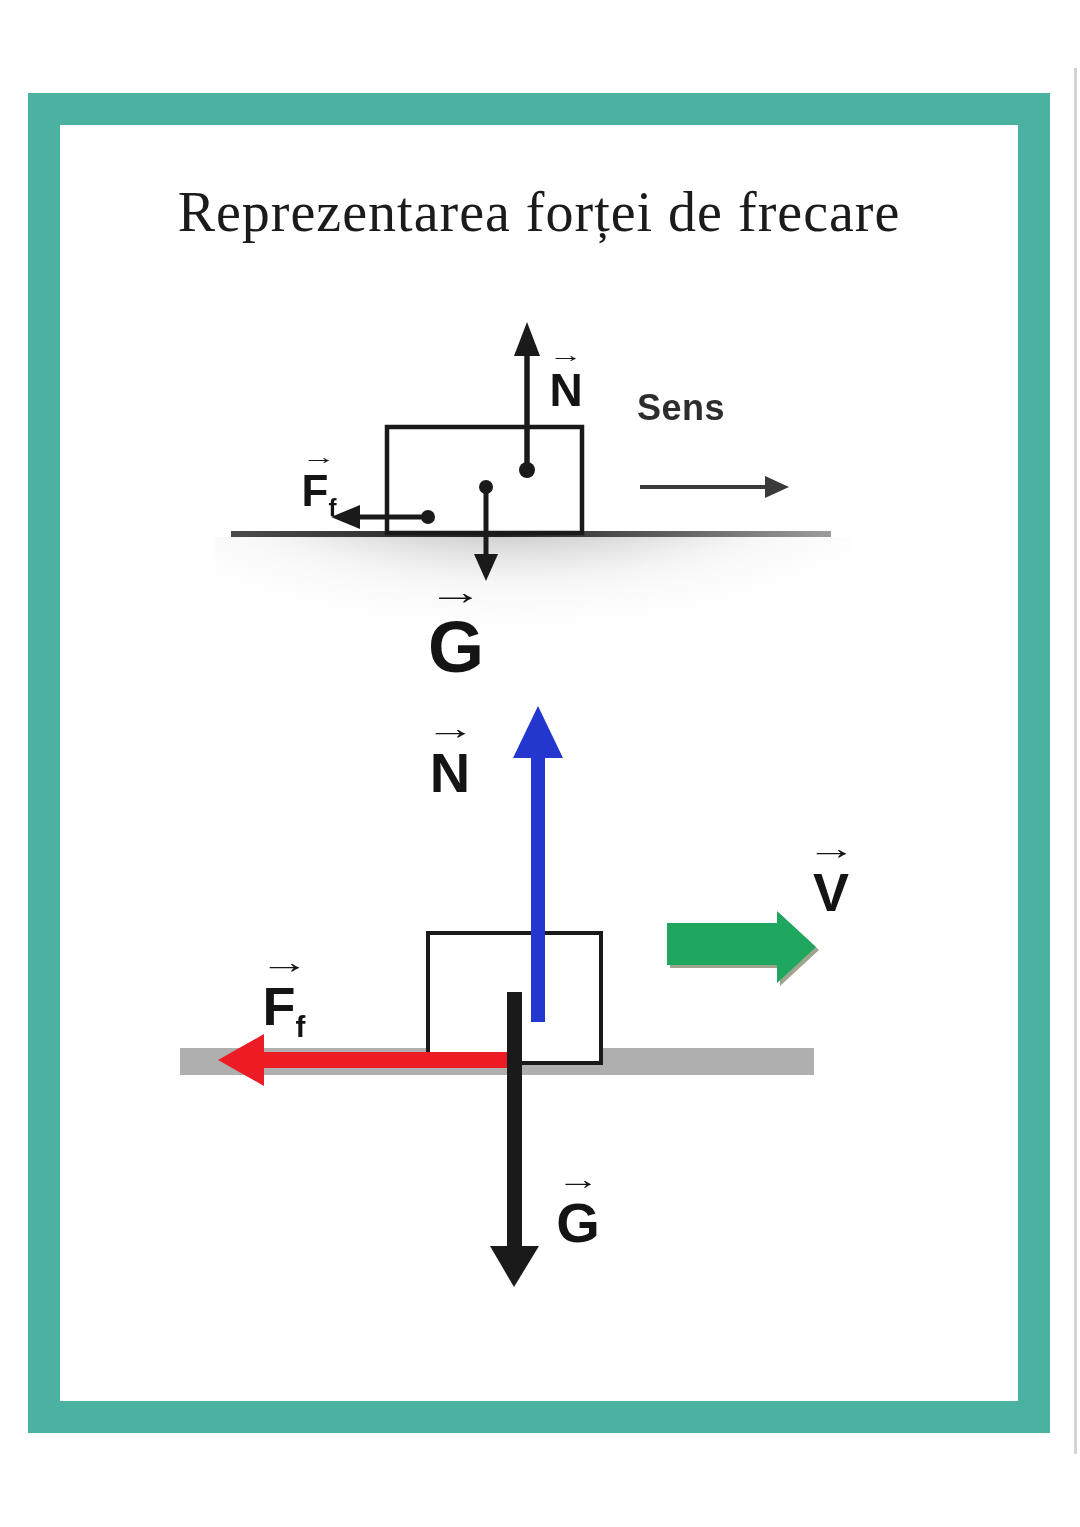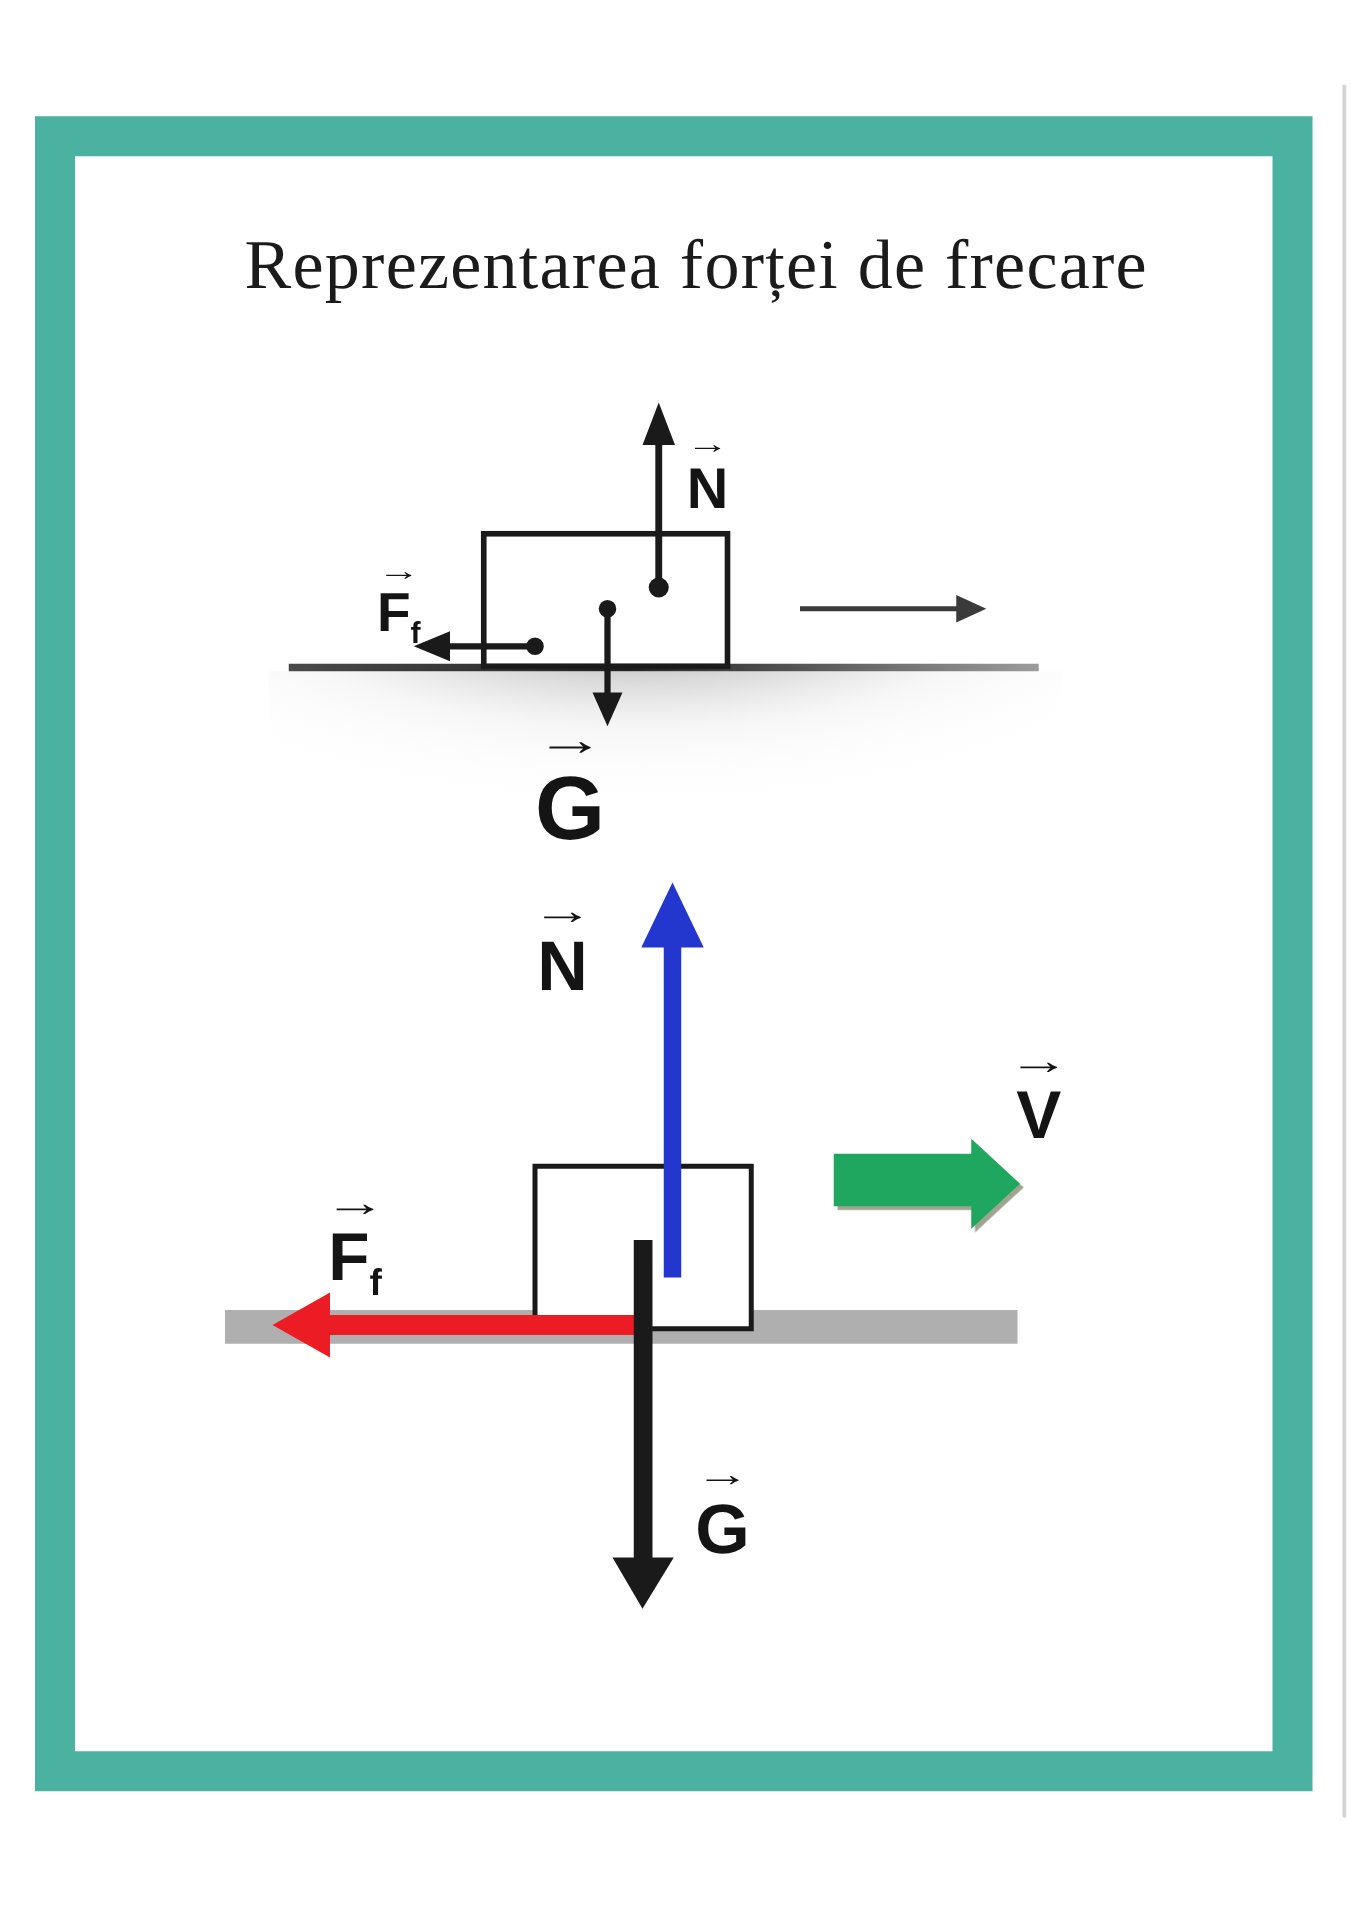--- a/index.html
+++ b/index.html
@@ -7,21 +7,21 @@
        font-family:"Liberation Sans", sans-serif;}
 
   .page-frame{position:absolute;left:28px;top:93px;width:1022px;height:1340px;
               box-sizing:border-box;border:32px solid #4bb1a0;background:#ffffff;}
 
   .edge-line{position:absolute;left:1074px;top:68px;width:3px;height:1386px;
              background:#d4d4d4;}
 
   .doc-title{position:absolute;left:60px;top:180px;width:958px;text-align:center;
              font-family:"Liberation Serif", serif;font-size:56px;font-weight:500;
-             color:#1b1b1b;letter-spacing:1px;white-space:nowrap;padding-left:18px;}
+             color:#1b1b1b;letter-spacing:1px;white-space:nowrap;}
 
   .diagram-area{position:absolute;left:0;top:0;width:1080px;height:1527px;color:#161616;}
 
   .svg-abs{position:absolute;}
   .svg-top{left:180px;top:300px;}
   .svg-bottom{left:150px;top:690px;}
 
   
   .veclabel{position:absolute;display:flex;flex-direction:column;align-items:center;
             line-height:1;color:#141414;}
@@ -119,20 +119,21 @@
     <span class="vec">→</span>
     <span class="sym"><span>F</span><sub>f</sub></span>
   </div>
 
   <div class="veclabel lbl-g-top">
     <span class="vec">→</span>
     <span class="sym">G</span>
   </div>
 
   <div class="motion-label">
+    <div>Sens</div>
   </div>
 
   <svg class="svg-abs svg-bottom" width="760" height="630" viewBox="0 0 760 630">
 
     <rect x="30" y="358" width="634" height="27" fill="#afafaf"></rect>
 
     <rect x="278" y="243" width="173" height="130" fill="#ffffff" stroke="#1a1a1a" stroke-width="4"></rect>
 
     <rect x="108" y="362" width="256" height="16" fill="#ec1c24"></rect>
     <polygon points="68,370 114,344 114,396" fill="#ec1c24"></polygon>

